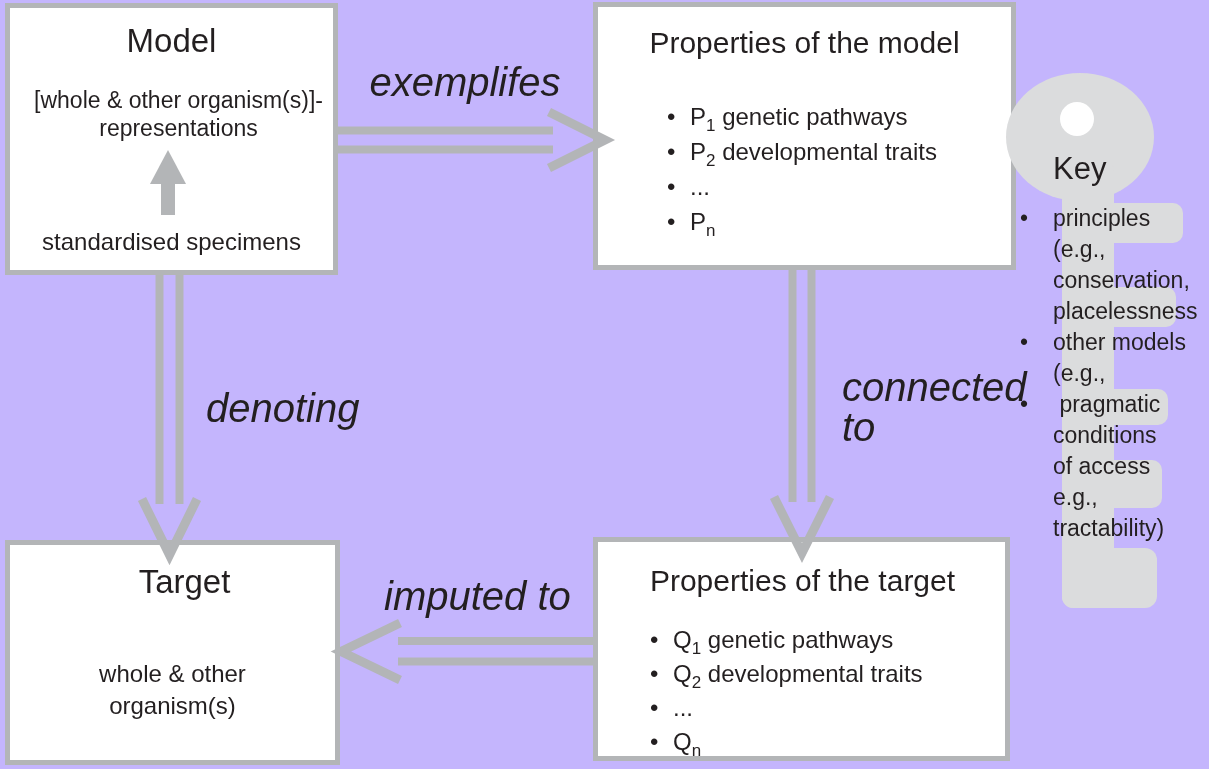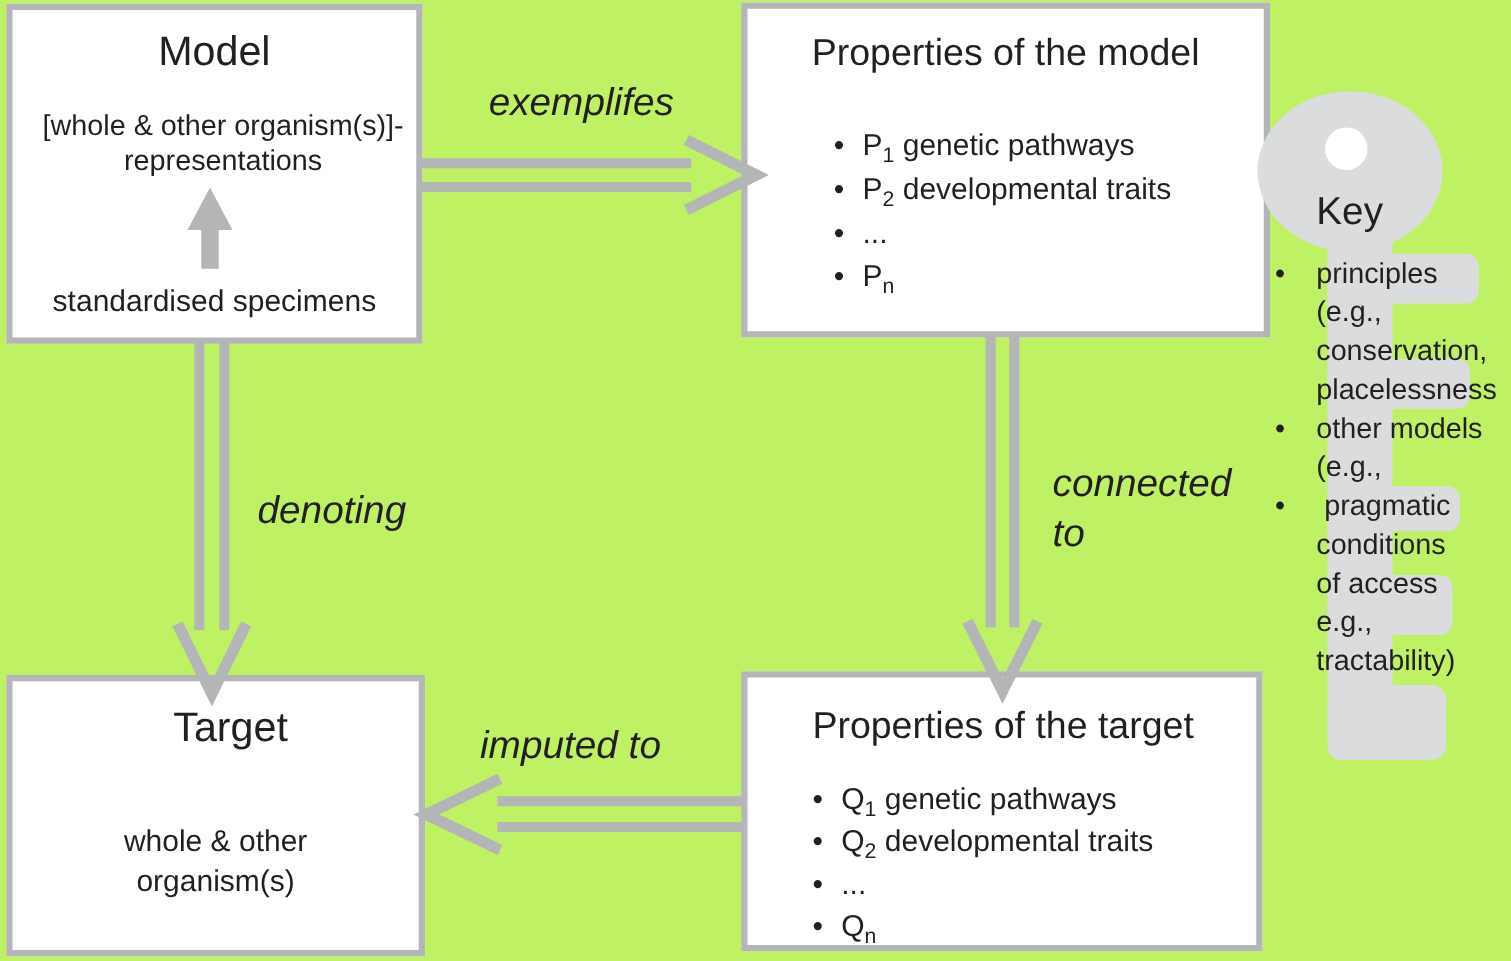--- a/index.html
+++ b/index.html
@@ -1,19 +1,19 @@
 <!DOCTYPE html>
 <html><head>
 <meta charset="utf-8">
 <style>
   html,body{margin:0;padding:0;background:#ffffff;}
   .canvas{
     position:relative;
     width:1209px;height:769px;
-    background:#bef264;
+    background:#c4b5fd;
     font-family:"Liberation Sans",sans-serif;
     color:#231f20;
     overflow:hidden;
   }
   .box{
     position:absolute;
     border:5px solid #b3b5b7;
     background:#ffffff;
     box-sizing:border-box;
     z-index:1;
@@ -21,21 +21,21 @@
   .overlay-svg{
     position:absolute;left:0;top:0;width:1209px;height:769px;
     z-index:2;pointer-events:none;
   }
   .txt{position:absolute;z-index:3;}
   .center{text-align:center;}
   .title-lg{font-size:33px;line-height:38px;}
   .title-md{font-size:30px;line-height:36px;}
   .body-sm{font-size:23px;line-height:28px;}
   .body-md{font-size:24px;line-height:32px;}
-  .lbl{font-style:italic;font-size:31px;line-height:40px;white-space:nowrap;}
+  .lbl{font-style:italic;font-size:40px;line-height:40px;white-space:nowrap;}
   .line{display:block;}
 
   ul.pq{margin:0;padding:0;list-style:none;font-size:24px;}
   ul.pq li{white-space:nowrap;}
   ul.pq .dot{display:inline-block;width:23px;}
   ul.pq sub{font-size:17px;line-height:0;}
   .pq-model li{line-height:35px;margin-left:17px;}
   .pq-target li{line-height:34px;}
 
   .key-title{font-size:31px;line-height:36px;}

